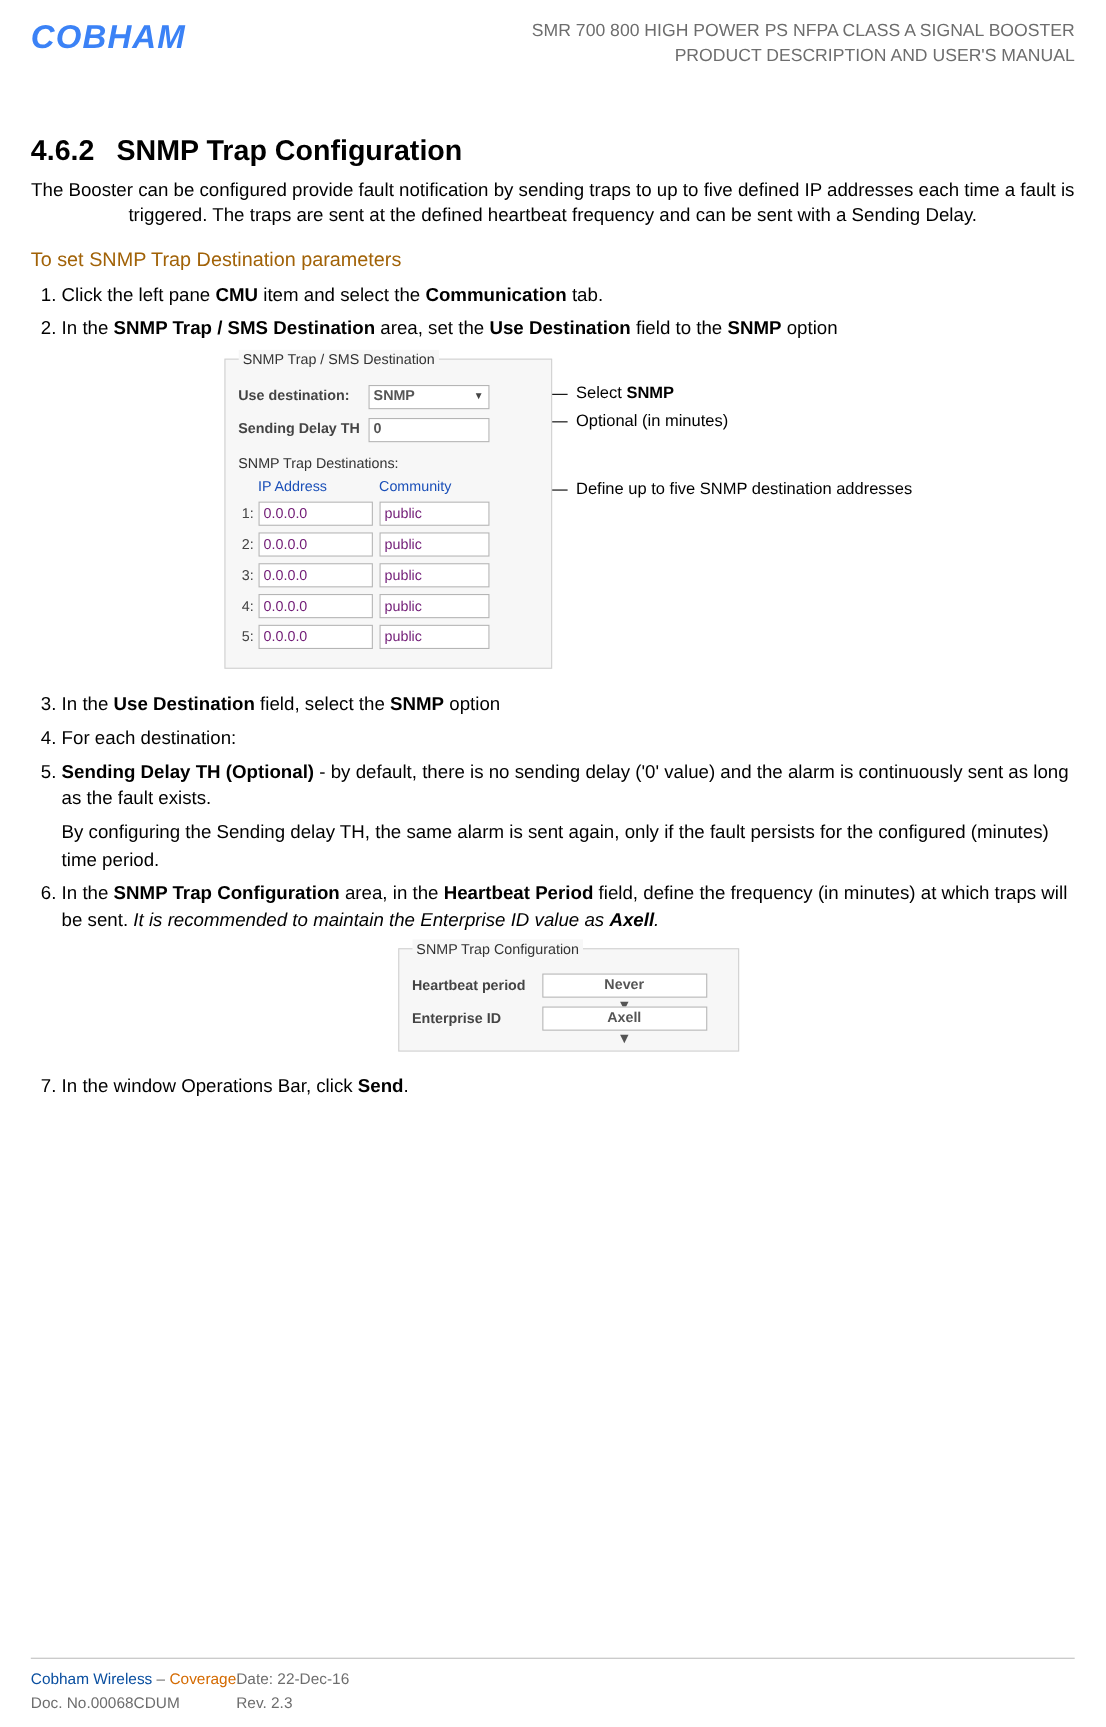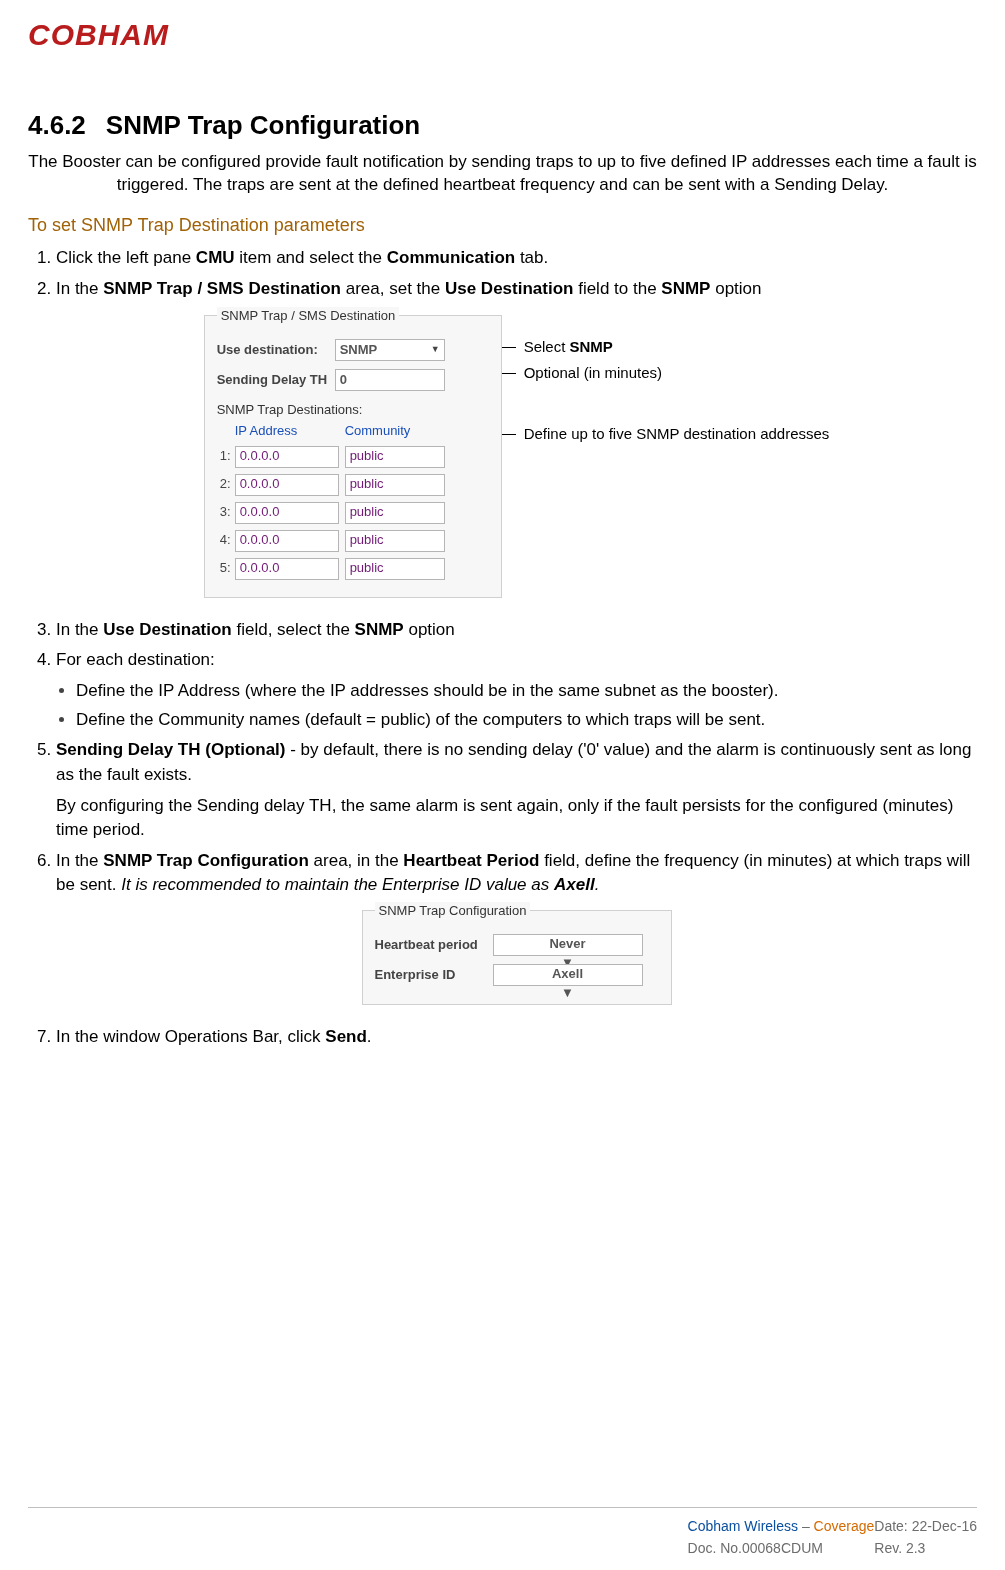--- a/index.html
+++ b/index.html
@@ -16,21 +16,21 @@
   .header-row {
     display: flex;
     justify-content: space-between;
     align-items: flex-start;
   }
   .logo {
     font-family: Arial, sans-serif;
     font-weight: 900;
     font-size: 30px;
     letter-spacing: 1px;
-    color: #b91c1c;
+    color: #3b82f6;
     font-style: italic;
     text-align: right;
   }
   .header-right {
     text-align: right;
     color: #6d6d6d;
     font-size: 16px;
     line-height: 1.4;
     white-space: pre-line;
   }
@@ -196,35 +196,37 @@
 
   .footer-line {
     position: absolute;
     left: 28px; right: 28px; bottom: 62px;
     border-top: 1px solid #bfbfbf;
   }
   .footer {
     position: absolute;
     left: 28px; right: 28px; bottom: 14px;
     display: flex;
-    justify-content: flex-end;
+    justify-content: flex-start;
     font-family: Arial, sans-serif;
     font-size: 14px;
     color: #6d6d6d;
   }
   .footer .col { display: flex; flex-direction: column; gap: 6px; }
   .footer .col.right { text-align: right; }
   .footer .brand { color: #0a4fa0; }
   .footer .cov { color: #d46a00; }
 </style>
 </head>
 <body>
 
 <div class="header-row">
   <div class="logo">COBHAM</div>
+  <div class="header-right"><span>SMR 700 800 HIGH POWER PS NFPA CLASS A SIGNAL BOOSTER</span>
+<span>PRODUCT DESCRIPTION AND USER'S MANUAL</span></div>
 </div>
 
 <div class="section-title">
   <span>4.6.2</span>
   <span>SNMP Trap Configuration</span>
 </div>
 <div class="intro">The Booster can be configured provide fault notification by sending traps to up to five defined IP addresses each time a fault is triggered. The traps are sent at the defined heartbeat frequency and can be sent with a Sending Delay.</div>
 <div class="subhead">To set SNMP Trap Destination parameters</div>
 
 <ol class="steps">
@@ -309,24 +311,20 @@
         </div>
       </div>
     </div>
   </li>
 
   <li>
     <span>In the </span><b>Use Destination</b><span> field, select the </span><b>SNMP</b><span> option</span>
   </li>
   <li>
     <span>For each destination:</span>
-    <ul class="sub">
-      <li>Define the IP Address (where the IP addresses should be in the same subnet as the booster).</li>
-      <li>Define the Community names (default = public) of the computers to which traps will be sent.</li>
-    </ul>
   </li>
   <li>
     <b>Sending Delay TH (Optional)</b><span> -  by default, there is no sending delay ('0' value) and the alarm is continuously sent as long as the fault exists.</span>
     <div class="para">By configuring the Sending delay TH, the same alarm is sent again, only if the fault persists for the configured (minutes) time period.</div>
   </li>
   <li>
     <span>In the </span><b>SNMP Trap Configuration</b><span> area, in the </span><b>Heartbeat Period</b><span> field, define the frequency (in minutes) at which traps will be sent. </span><span class="ital">It is recommended to maintain the Enterprise ID value as </span><b class="ital">Axell</b><span class="ital">.</span>
 
     <div class="fig2-wrap">
       <div class="panel2">

